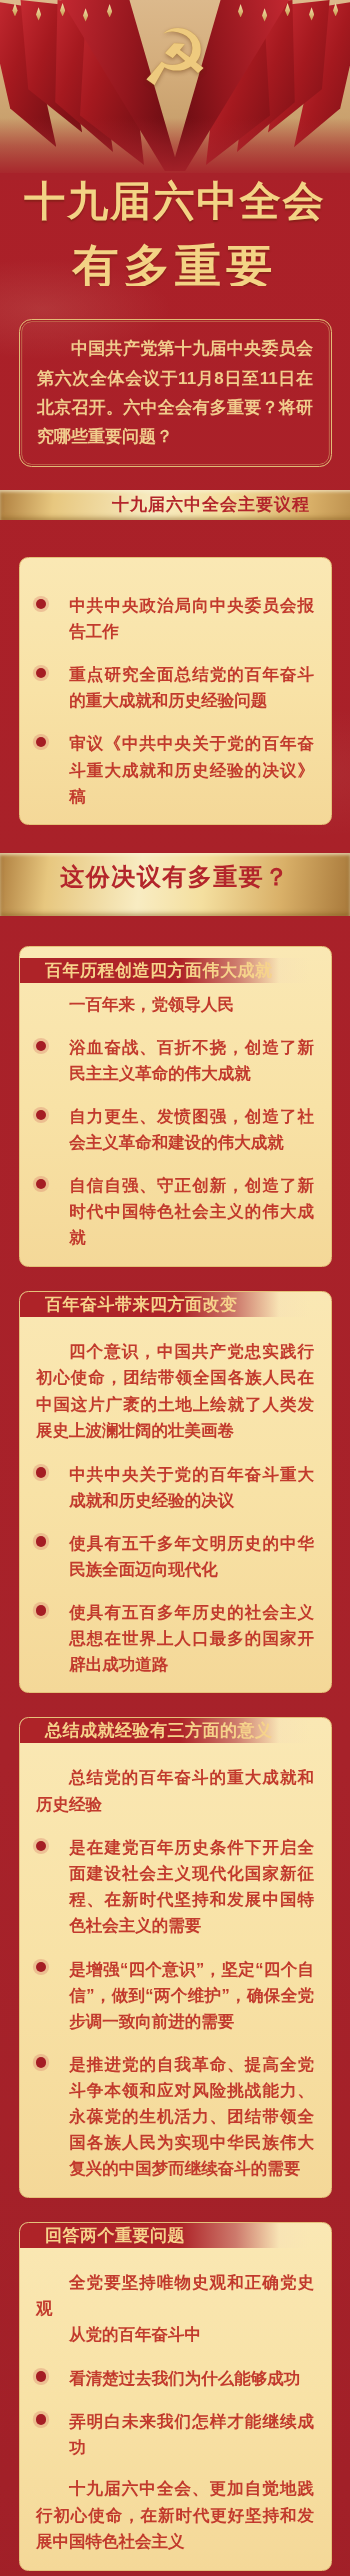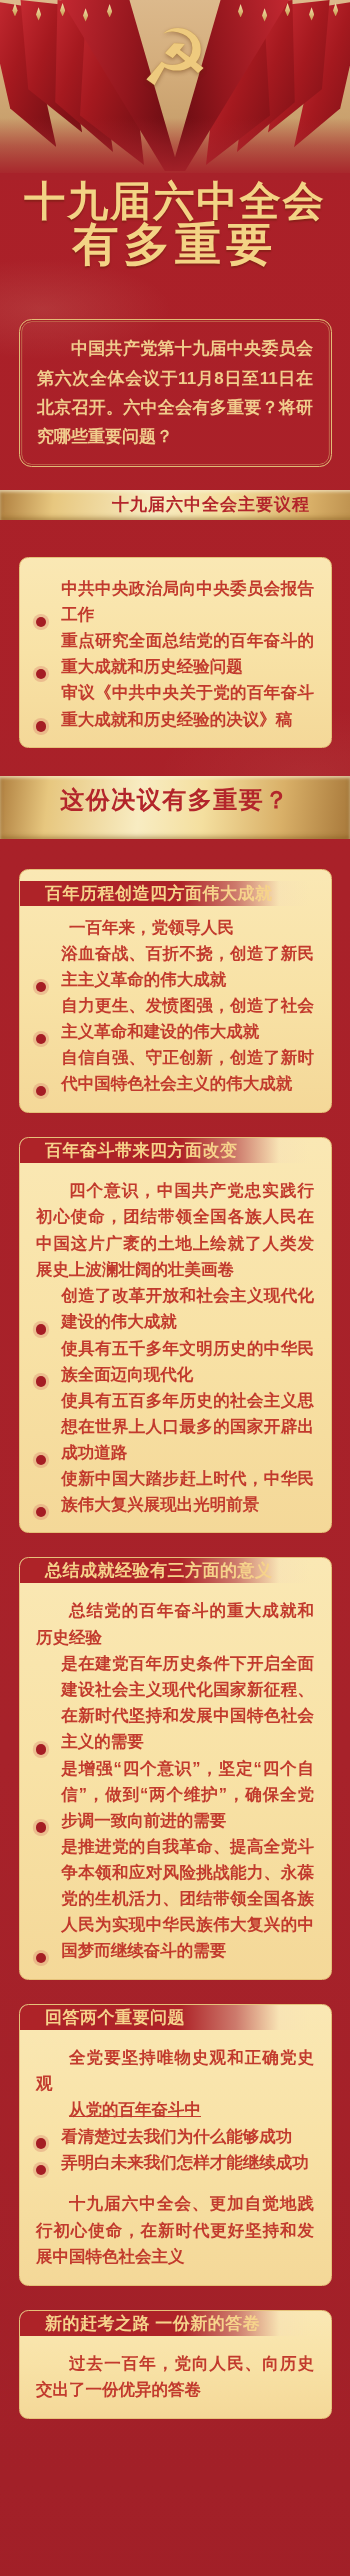--- a/index.html
+++ b/index.html
@@ -30,21 +30,21 @@
     clip-path:polygon(42% 0,100% 0,12% 100%,0 100%);}
   .hero-fade{position:absolute;top:118px;left:0;width:350px;height:62px;
     background:linear-gradient(180deg,rgba(167,34,42,0) 0%,rgba(167,34,42,.55) 45%,#a7222a 95%);}
   .emblem{position:absolute;top:9.3px;left:0;width:350px;text-align:center;
     font-size:78px;line-height:98px;color:#eeca7e;
     text-shadow:0 2.1px 4.1px rgba(90,40,5,.4), 0 0 1px #c59a4f;}
   .hero-title{position:absolute;left:0;width:350px;text-align:center;
     font-weight:bold;color:#f3d385;
     text-shadow:0 1.5px 1.5px rgba(100,30,8,.45);}
   .t1{top:174px;font-size:41px;letter-spacing:2.1px;}
-  .t2{top:214px;font-size:46px;letter-spacing:5.2px;}
+  .t2{top:236px;font-size:46px;letter-spacing:5.2px;}
 
   
   .intro-box{margin:33px 18.5px 0;border:1.5px solid #e2bc76;border-radius:12.4px;
     box-shadow:inset 0 0 0 1.5px rgba(167,34,42,1), inset 0 0 0 2.1px rgba(226,188,118,.75);
     padding:14.4px 17.5px;color:#f1cd8d;font-size:17px;font-weight:bold;line-height:1.72;
     text-indent:2em;text-align:justify;}
 
   
   .banner{width:350px;text-align:center;font-weight:bold;color:#b3252b;
     background:linear-gradient(96deg,#b08040 0%,#e7c77f 14%,#f8ecc2 40%,#f4df9f 58%,#d9b068 80%,#a8793b 100%);
@@ -55,24 +55,24 @@
   
   .panel{margin:24px 18.5px 0;background:linear-gradient(180deg,#fae8b4 0%,#f8e2a6 50%,#f4d898 100%);
     border:1px solid #e5c27a;border-radius:9.3px;padding:0 16.5px 15.5px;overflow:hidden;}
   .panel.agenda{margin-top:37px;padding-top:17.5px;}
   .panel.first-strip{padding-top:0;}
   .strip{height:25px;line-height:25px;margin-left:-35px;padding-left:44px;
     width:309px;box-sizing:border-box;
     font-size:17px;font-weight:bold;color:#f6d38b;letter-spacing:0.5px;white-space:nowrap;
     background:linear-gradient(90deg,#ae2328 0%,#ae2328 58%,#cd7a6c 76%,rgba(243,217,185,.25) 90%,rgba(243,217,185,0) 100%);}
   .strip.inset{margin-top:11.3px;margin-bottom:7.2px;}
-  .strip.flush{margin-top:0;margin-bottom:14px;}
+  .strip.flush{margin-top:0;margin-bottom:21px;}
   .para{color:#c23a2d;font-size:16.5px;font-weight:600;line-height:1.6;
     text-indent:2em;text-align:justify;margin:2px 0 0;}
-  .li{display:flex;gap:15px;margin-top:0;align-items:flex-end;}
+  .li{display:flex;gap:23px;margin-top:17px;}
   .dot{flex:none;width:10.3px;height:10.3px;border-radius:50%;background:#a51d24;margin-top:6.7px;
     box-shadow:0 0 0 3.1px rgba(216,126,106,.35);}
   .li-text{color:#c23a2d;font-size:16.5px;font-weight:600;line-height:1.58;text-align:justify;}
 </style>
 </head>
 <body>
 
 <div id="page">
 
   <div class="hero">
@@ -142,33 +142,29 @@
       <span class="dot"></span>
       <span class="li-text">自信自强、守正创新，创造了新时代中国特色社会主义的伟大成就</span>
     </div>
   </div>
 
   <div class="panel first-strip">
     <div class="strip flush">百年奋斗带来四方面改变</div>
     <p class="para">四个意识，中国共产党忠实践行初心使命，团结带领全国各族人民在中国这片广袤的土地上绘就了人类发展史上波澜壮阔的壮美画卷</p>
     <div class="li">
       <span class="dot"></span>
-      <span class="li-text">创造了改革开放和社会主义现代化建设的伟大成就</span>
+      <span class="li-text">中共中央关于党的百年奋斗重大成就和历史经验的决议</span>
     </div>
     <div class="li">
       <span class="dot"></span>
       <span class="li-text">使具有五千多年文明历史的中华民族全面迈向现代化</span>
     </div>
     <div class="li">
       <span class="dot"></span>
       <span class="li-text">使具有五百多年历史的社会主义思想在世界上人口最多的国家开辟出成功道路</span>
-    </div>
-    <div class="li">
-      <span class="dot"></span>
-      <span class="li-text">使新中国大踏步赶上时代，中华民族伟大复兴展现出光明前景</span>
     </div>
   </div>
 
   <div class="panel first-strip">
     <div class="strip flush">总结成就经验有三方面的意义</div>
     <p class="para">总结党的百年奋斗的重大成就和历史经验</p>
     <div class="li">
       <span class="dot"></span>
       <span class="li-text">是在建党百年历史条件下开启全面建设社会主义现代化国家新征程、在新时代坚持和发展中国特色社会主义的需要</span>
     </div>
@@ -178,21 +174,21 @@
     </div>
     <div class="li">
       <span class="dot"></span>
       <span class="li-text">是推进党的自我革命、提高全党斗争本领和应对风险挑战能力、永葆党的生机活力、团结带领全国各族人民为实现中华民族伟大复兴的中国梦而继续奋斗的需要</span>
     </div>
   </div>
 
   <div class="panel first-strip">
     <div class="strip flush">回答两个重要问题</div>
     <p class="para">全党要坚持唯物史观和正确党史观</p>
-    <p class="para" style="margin-top:0;text-decoration:underline;">从党的百年奋斗中</p>
+    <p class="para" style="margin-top:0;">从党的百年奋斗中</p>
     <div class="li">
       <span class="dot"></span>
       <span class="li-text">看清楚过去我们为什么能够成功</span>
     </div>
     <div class="li">
       <span class="dot"></span>
       <span class="li-text">弄明白未来我们怎样才能继续成功</span>
     </div>
     <p class="para" style="margin-top:15.5px;">十九届六中全会、更加自觉地践行初心使命，在新时代更好坚持和发展中国特色社会主义</p>
   </div>

